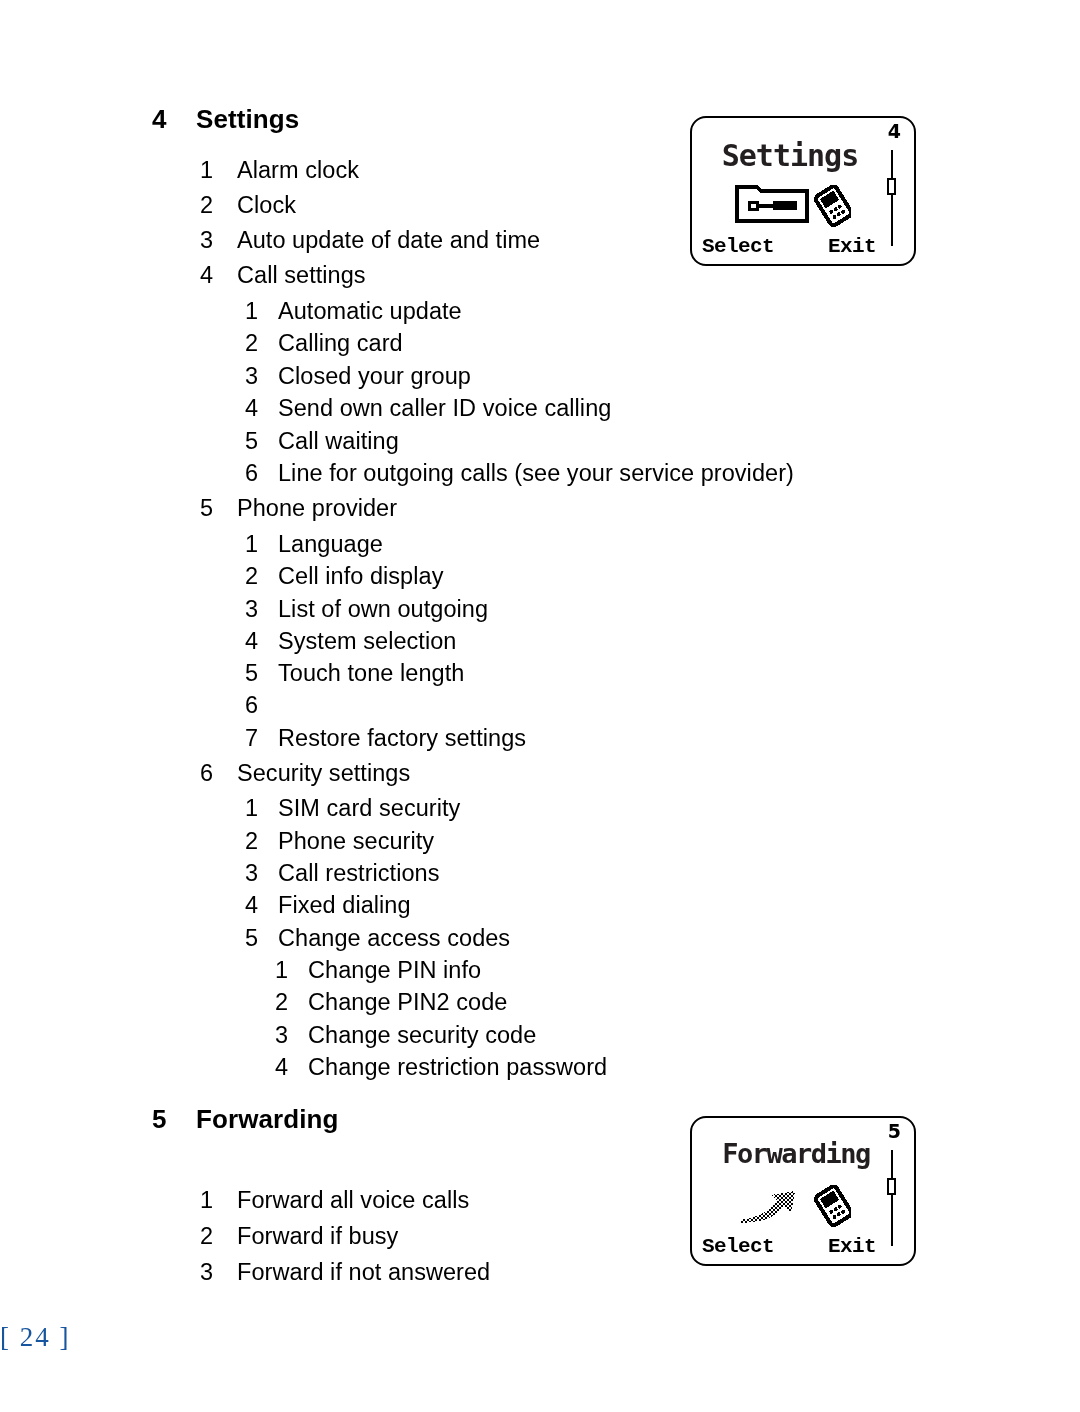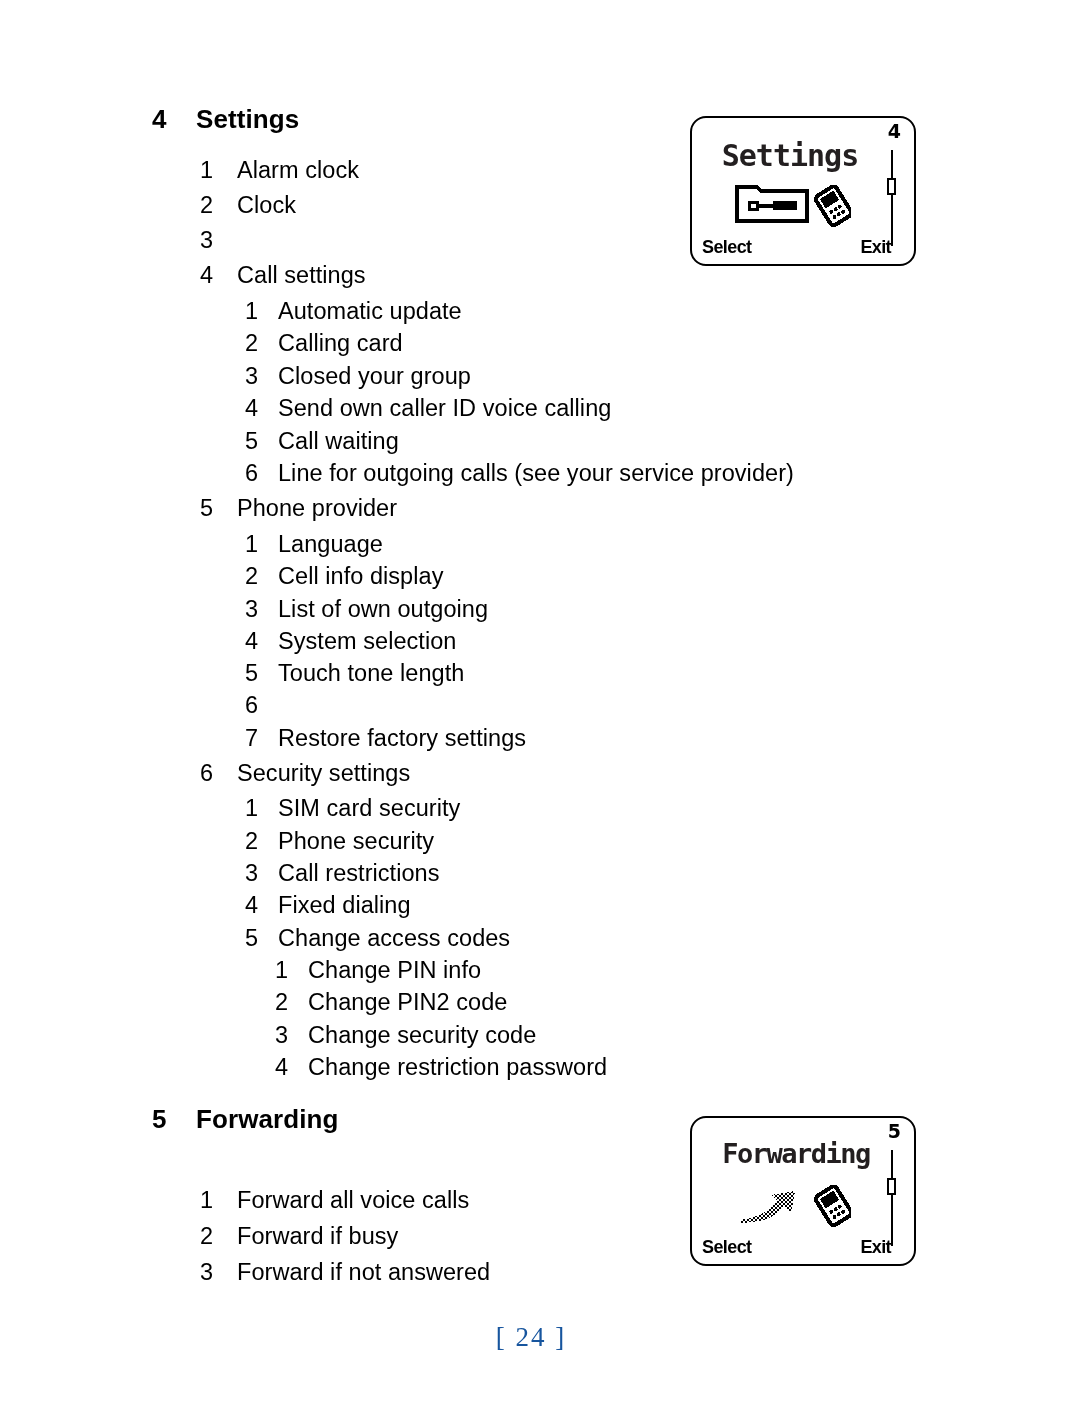--- a/index.html
+++ b/index.html
@@ -106,28 +106,28 @@
     top: 20px;
     font-size: 27px;
     letter-spacing: -1.5px;
     padding-right: 14px;
   }
 
   
   .softkey {
     position: absolute;
     bottom: 6px;
-    font-family: Liberation Sans, sans-serif;
+    font-family: Liberation Mono, monospace;
     font-weight: bold;
-    font-size: 18px;
+    font-size: 21px;
     letter-spacing: -0.6px;
     color: #000;
   }
   .softkey.left  { left: 10px; }
-  .softkey.right { right: 23px; margin-left: 25px; }
+  .softkey.right { right: 38px; margin-left: 25px; }
 
   
   .scrollbar {
     position: absolute;
     right: 21px;
     top: 32px;
     bottom: 18px;
     width: 2px;
     background: #000;
   }
@@ -162,21 +162,21 @@
     display: flex;
     align-items: center;
     justify-content: center;
   }
 
   
   .folio {
     position: absolute;
     left: 0;
     right: 18px;
-    text-align: center;
+    text-align: left;
     font-size: 27px;
     letter-spacing: 2px;
     font-family: "Liberation Serif", serif;
   }
 </style>
 </head>
 <body>
 
 <div class="page">
 
@@ -188,20 +188,21 @@
   <div class="lvl1 entry" style="top:159px;">
     <span class="num">1</span>
     <span class="txt">Alarm clock</span>
   </div>
   <div class="lvl1 entry" style="top:194px;">
     <span class="num">2</span>
     <span class="txt">Clock</span>
   </div>
   <div class="lvl1 entry" style="top:229px;">
     <span class="num">3</span>
+    <span class="txt">Auto update of date and time</span>
   </div>
   <div class="lvl1 entry" style="top:264px;">
     <span class="num">4</span>
     <span class="txt">Call settings</span>
   </div>
 
   <div class="lvl2 entry" style="top:300px;">
     <span class="num">1</span>
     <span class="txt">Automatic update</span>
   </div>

